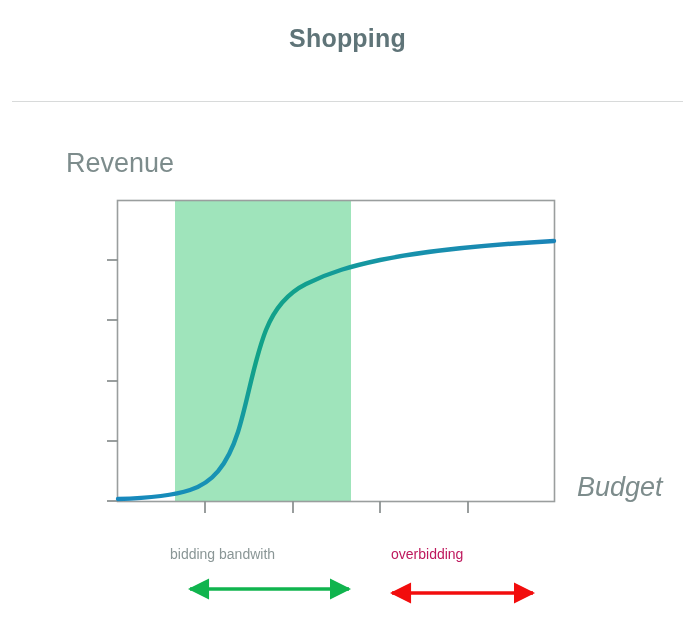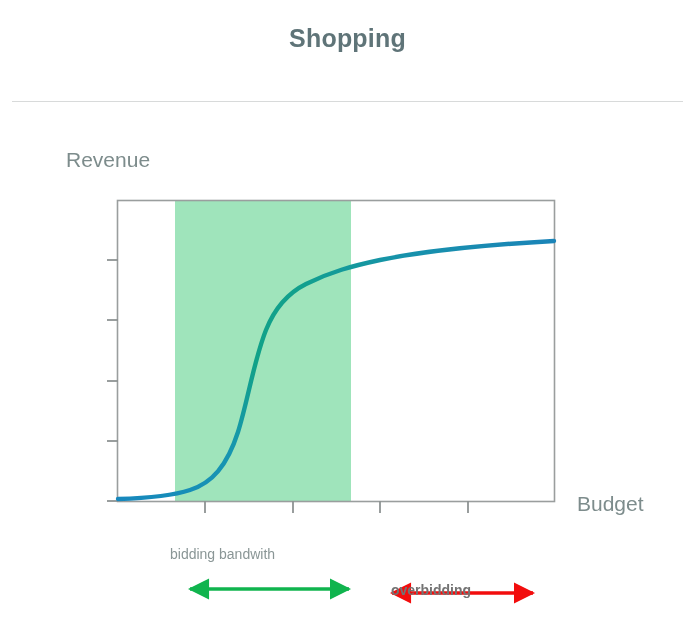--- a/index.html
+++ b/index.html
@@ -46,31 +46,32 @@
     left: 12px;
     top: 101px;
     width: 671px;
     height: 1px;
     background: #d8dada;
   }
 
   
   .axis-label {
     position: absolute;
-    font-size: 21px;
+    font-size: 27px;
     color: #7d8c8c;
     white-space: nowrap;
   }
   .axis-label.y {
     left: 66px;
     top: 148px;
   }
   .axis-label.x {
     left: 577px;
-    top: 492px;
+    top: 472px;
+    font-style: italic;
   }
 
   
   .chart-wrap {
     position: absolute;
     left: 0;
     top: 0;
     width: 695px;
     height: 637px;
   }
@@ -95,23 +96,22 @@
     white-space: nowrap;
     top: 0;
   }
   .legend-text.bandwidth {
     left: 10px;
     color: #8a9696;
     font-weight: normal;
   }
   .legend-text.overbidding {
     left: 231px;
-    color: #737373;
-    font-weight: bold;
-    margin-top: 36px;
+    color: #be185d;
+    font-weight: normal;
   }
 </style>
 </head>
 <body>
 
 <div id="slide">
 
   <div class="title-block">
     <span class="title-line">Shopping</span>
   </div>

